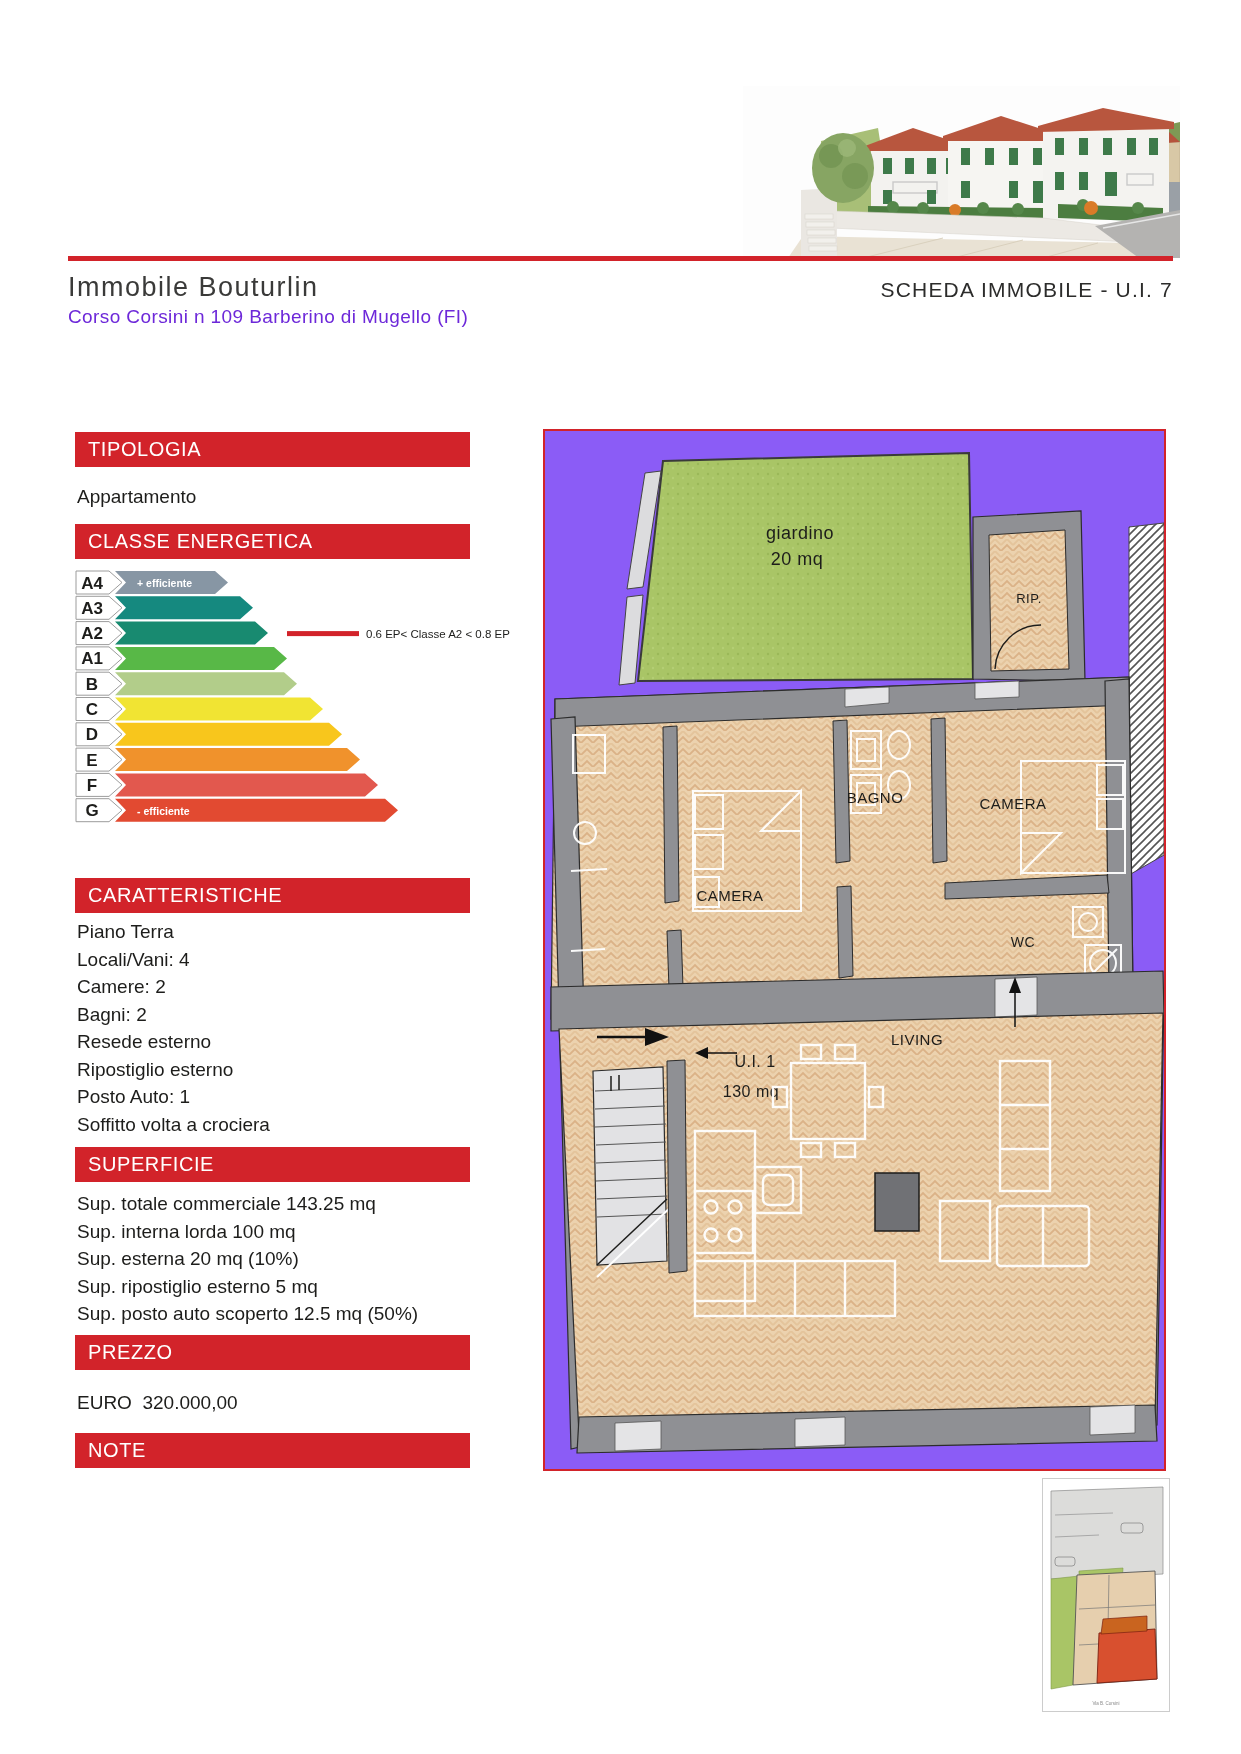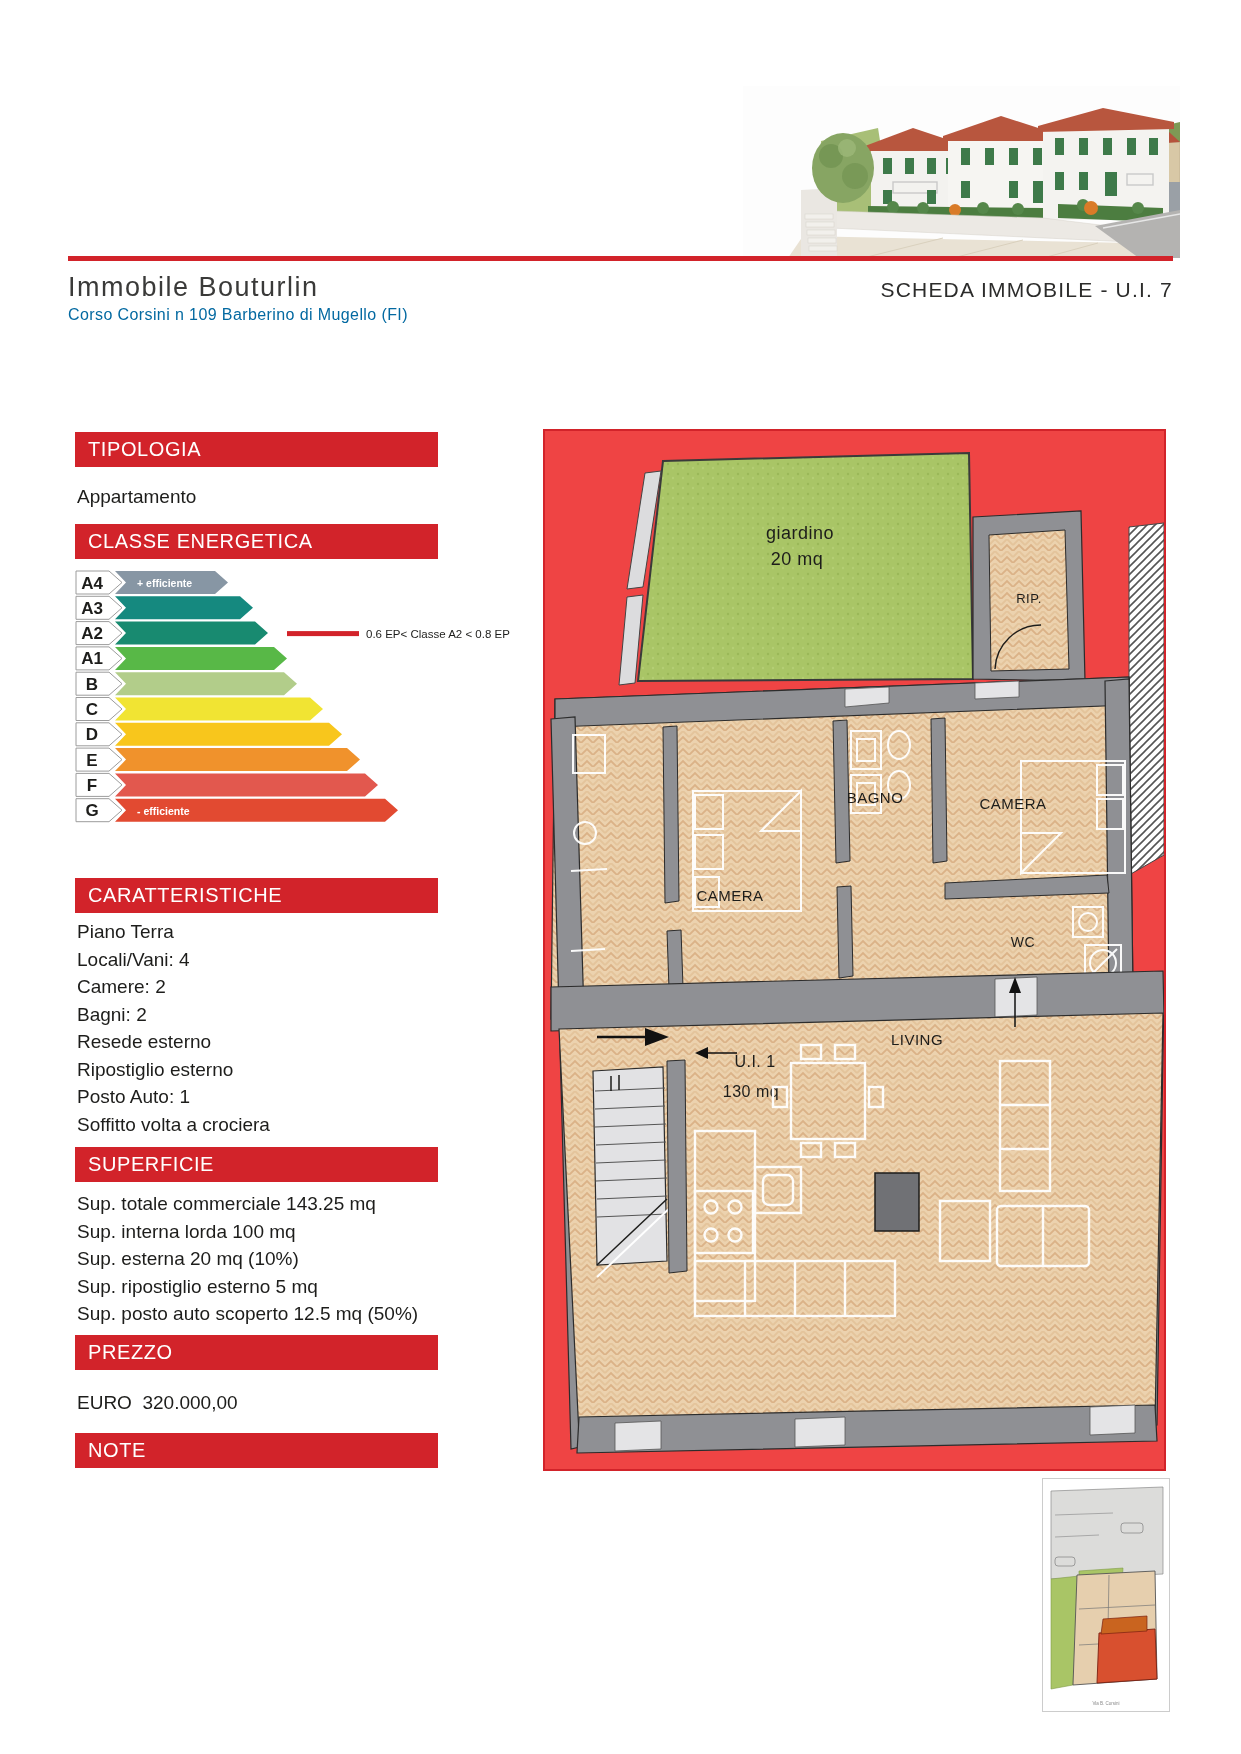--- a/index.html
+++ b/index.html
@@ -1,29 +1,29 @@
 <!DOCTYPE html>
 <html><head>
 <meta charset="utf-8">
 <style>
   html,body{margin:0;padding:0;background:#ffffff;}
   body{width:1241px;height:1754px;position:relative;font-family:"Liberation Sans",sans-serif;color:#1d1d1b;overflow:hidden;}
   .abs{position:absolute;}
   .page-title{font-size:27px;color:#3a3a39;letter-spacing:1.5px;}
-  .page-address{font-size:16px;color:#0369a1;letter-spacing:.4px;}
+  .page-address{font-size:19px;color:#6d28d9;letter-spacing:.4px;}
   .sheet-title{font-size:21px;color:#2c2c2b;letter-spacing:1.2px;text-align:right;}
   .red-rule{background:#d2232a;height:5px;}
-  .sec-bar{background:#d2232a;color:#fff;font-size:20px;letter-spacing:.6px;display:flex;align-items:center;padding-left:13px;width:363px;height:35px;box-sizing:border-box;}
+  .sec-bar{background:#d2232a;color:#fff;font-size:20px;letter-spacing:.6px;display:flex;align-items:center;padding-left:13px;width:395px;height:35px;box-sizing:border-box;}
   .plain-value{font-size:19px;margin-top:8px;}
   .info-list div{font-size:19px;line-height:27.5px;white-space:pre;}
   .euro{font-size:19px;white-space:pre;}
   .ec-grade{font-weight:bold;font-size:17px;fill:#1d1d1b;font-family:"Liberation Sans",sans-serif;}
   .ec-note{font-weight:bold;font-size:10.5px;fill:#ffffff;font-family:"Liberation Sans",sans-serif;}
   .ec-annotation{font-size:11.5px;fill:#1d1d1b;font-family:"Liberation Sans",sans-serif;}
-  .plan-panel{border:2px solid #d2232a;box-sizing:border-box;background:#ef4444;text-align:right;}
+  .plan-panel{border:2px solid #d2232a;box-sizing:border-box;background:#8b5cf6;text-align:right;}
   .plan-label{fill:#1d1d1b;font-family:"Liberation Sans",sans-serif;letter-spacing:.5px;}
   .siteplan-frame{border:1px solid #cccccc;box-sizing:border-box;background:#fff;}
 </style>
 </head>
 <body>
 
 <svg class="abs" style="left:743px;top:86px" width="437" height="172" viewBox="0 0 437 172" aria-label="building render photo">
   <rect x="0" y="0" width="437" height="172" fill="#fdfdfd"></rect>
 
   <polygon points="78,55 135,42 148,125 80,135" fill="#a8bf77"></polygon>

